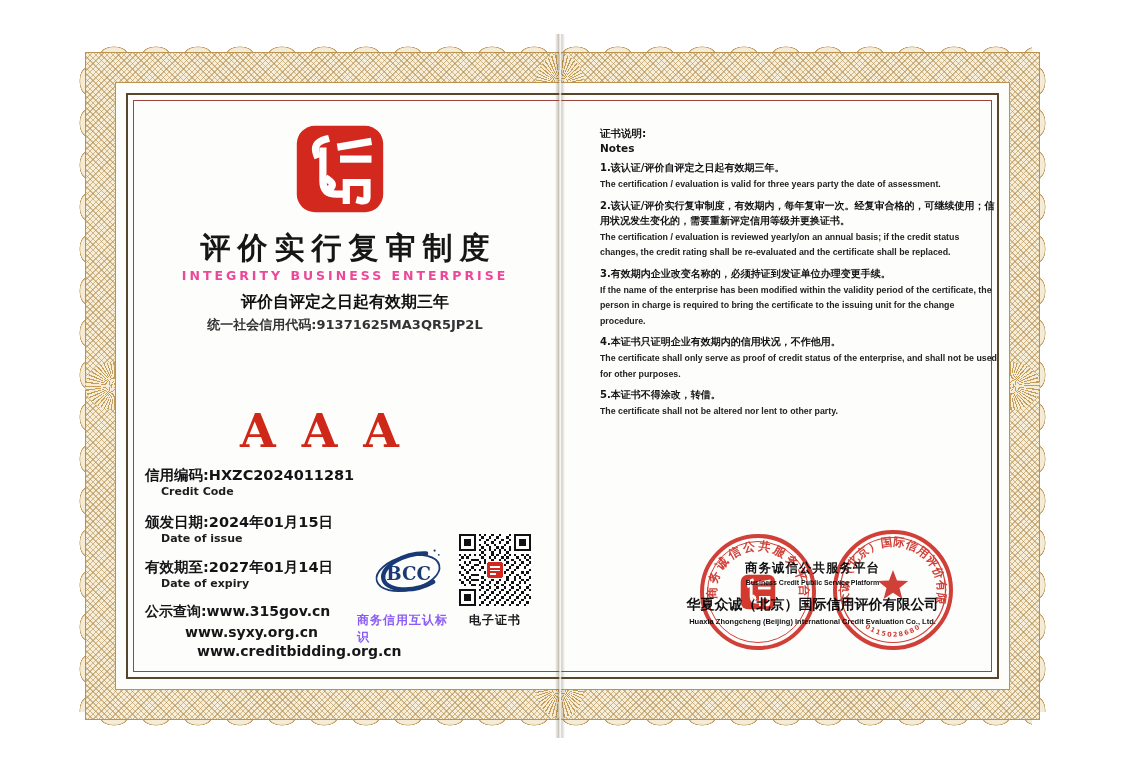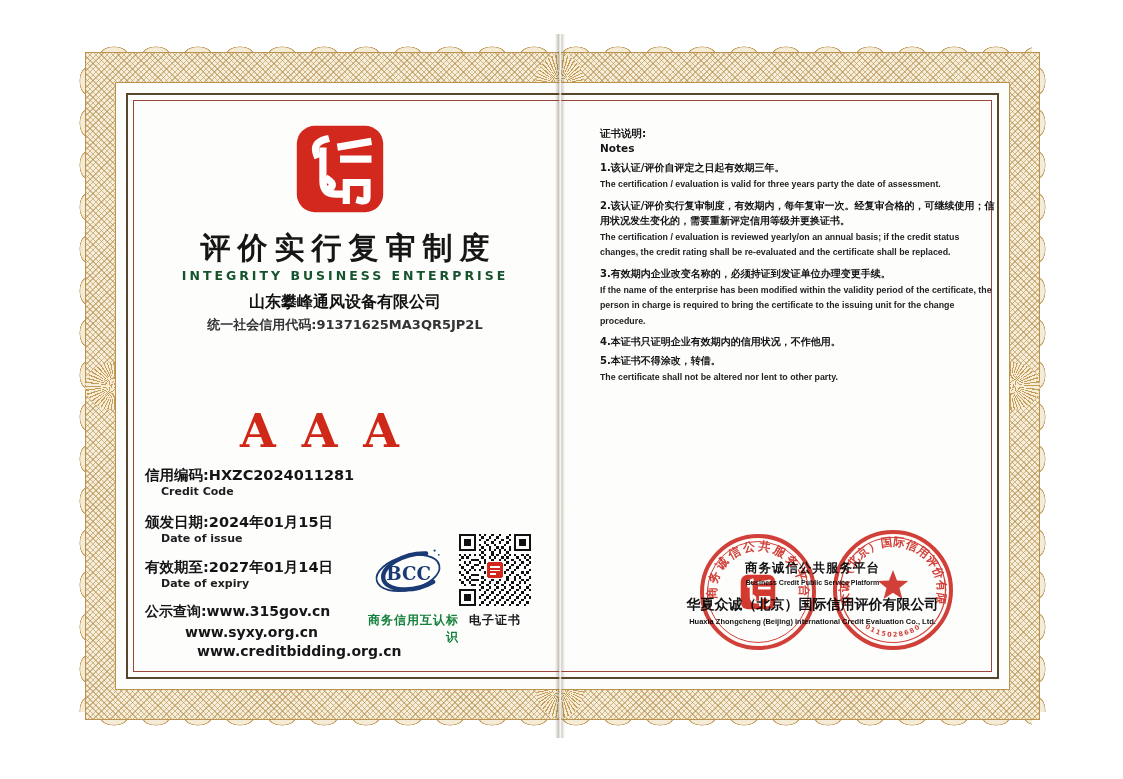--- a/index.html
+++ b/index.html
@@ -48,32 +48,32 @@
   
   .fold { position:absolute; left:470px; top:-18px; width:10px; height:704px;
     background:linear-gradient(90deg, rgba(110,92,60,0) 0%, rgba(95,80,52,.34) 36%, #ffffff 52%, rgba(95,80,52,.26) 68%, rgba(110,92,60,0) 100%); }
 
   
   .abs { position:absolute; }
   .logo-svg { left:208px; top:72px; width:94px; height:90px; }
   .title-cn { left:45px; top:176px; width:430px; text-align:center;
     font-family:"DejaVu Serif", serif; font-weight:bold; font-size:30px; letter-spacing:7px; padding-left:7px; color:#161616; }
   .title-en { left:45px; top:216px; width:430px; text-align:center;
-    font-weight:bold; font-size:12.5px; letter-spacing:3px; color:#14532d; }
+    font-weight:bold; font-size:12.5px; letter-spacing:3px; color:#ec4899; }
   .company  { left:45px; top:240px; width:430px; text-align:center; font-weight:bold; font-size:16px; color:#111; }
   .uscc     { left:45px; top:264px; width:430px; text-align:center; font-weight:600; font-size:13px; color:#333335; }
   .para     { left:60px; top:288px; width:414px; font-weight:600; font-size:15px; line-height:21px;
     color:#1b1b1d; text-align:justify; text-indent:2em; }
   .rating   { left:45px; top:352px; width:430px; padding-right:25px; text-align:center;
     font-family:"DejaVu Serif", serif; font-weight:bold; font-size:46px; letter-spacing:26px; color:#d02818; }
   .fld-cn { left:60px; font-weight:bold; font-size:14.5px; color:#141416; }
   .fld-en { left:76px; font-weight:bold; font-size:11px; color:#1d1d1f; }
   .url    { font-weight:600; font-size:14px; color:#161618; }
   .bcc-svg { left:288px; top:492px; width:70px; height:58px; }
-  .bcc-cap { left:272px; top:560px; width:102px; text-align:right; font-weight:bold; font-size:12px; letter-spacing:1px; color:#15803d; }
+  .bcc-cap { left:272px; top:560px; width:102px; text-align:left; font-weight:bold; font-size:12px; letter-spacing:1px; color:#8b5cf6; }
   .qr-svg  { left:374px; top:482px; width:72px; height:72px; }
   .qr-cap  { left:374px; top:560px; width:72px; text-align:center; font-weight:bold; font-size:12px; letter-spacing:1px; color:#17181a; }
 
   
   .notes { left:515px; top:74px; width:398px; color:#141416; }
   .notes .nh  { font-weight:bold; font-size:10.5px; line-height:15px; }
   .notes .cn  { font-weight:bold; font-size:10px; line-height:15px; margin:4px 0 2px; }
   .notes .en  { font-family:"Liberation Sans", sans-serif; font-weight:600; font-size:8.8px; line-height:15.5px; margin:0 0 5px; color:#232325; }
 
   .sealtext { left:540px; top:508px; width:375px; text-align:center; color:#121214; }
@@ -112,21 +112,21 @@
           <path d="M37 62 q 9 6 0 11"></path>
           <path d="M51 25 l 30 -5"></path>
           <path d="M54 39 h 27"></path>
           <path d="M57 85 v -20 h 23 v 16 q 0 6 -8 4"></path>
         </g>
       </g>
     </svg>
 
     <div class="abs title-cn">评价实行复审制度</div>
     <div class="abs title-en">INTEGRITY BUSINESS ENTERPRISE</div>
-    <div class="abs company">山东攀峰通风设备有限公司</div>
+    <div class="abs company">评价自评定之日起有效期三年</div>
     <div class="abs uscc">统一社会信用代码:91371625MA3QR5JP2L</div>
     <div class="abs rating">AAA</div>
 
     <div class="abs fld-cn" style="top:414px">信用编码:HXZC2024011281</div>
     <div class="abs fld-en" style="top:433px">Credit Code</div>
     <div class="abs fld-cn" style="top:461px">颁发日期:2024年01月15日</div>
     <div class="abs fld-en" style="top:480px">Date of issue</div>
     <div class="abs fld-cn" style="top:506px">有效期至:2027年01月14日</div>
     <div class="abs fld-en" style="top:525px">Date of expiry</div>
     <div class="abs url" style="left:60px;top:551px">公示查询:www.315gov.cn</div>
@@ -177,20 +177,21 @@
     <div class="abs notes">
       <p class="nh">证书说明:</p>
       <p class="nh">Notes</p>
       <p class="cn">1.该认证/评价自评定之日起有效期三年。</p>
       <p class="en">The certification / evaluation is valid for three years party the date of assessment.</p>
       <p class="cn">2.该认证/评价实行复审制度，有效期内，每年复审一次。经复审合格的，可继续使用；信用状况发生变化的，需要重新评定信用等级并更换证书。</p>
       <p class="en">The certification / evaluation is reviewed yearly/on an annual basis; if the credit status changes, the credit rating shall be re-evaluated and the certificate shall be replaced.</p>
       <p class="cn">3.有效期内企业改变名称的，必须持证到发证单位办理变更手续。</p>
       <p class="en">If the name of the enterprise has been modified within the validity period of the certificate, the person in charge is required to bring the certificate to the issuing unit for the change procedure.</p>
       <p class="cn">4.本证书只证明企业有效期内的信用状况，不作他用。</p>
+      <p class="en">The certificate shall only serve as proof of credit status of the enterprise, and shall not be used for other purposes.</p>
       <p class="cn">5.本证书不得涂改，转借。</p>
       <p class="en">The certificate shall not be altered nor lent to other party.</p>
     </div>
 
     <div class="abs sealtext">
       <div class="l1">商务诚信公共服务平台</div>
       <div class="l2">Business Credit Public Service Platform</div>
       <div class="l3">华夏众诚（北京）国际信用评价有限公司</div>
       <div class="l4">Huaxia Zhongcheng (Beijing) International Credit Evaluation Co., Ltd.</div>
     </div>

